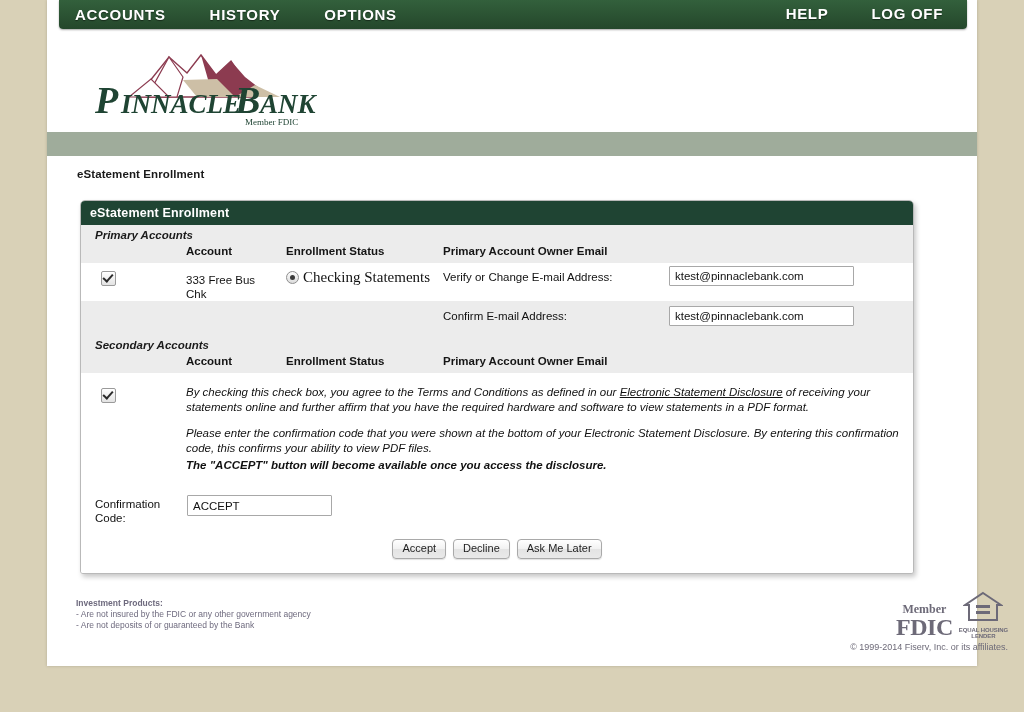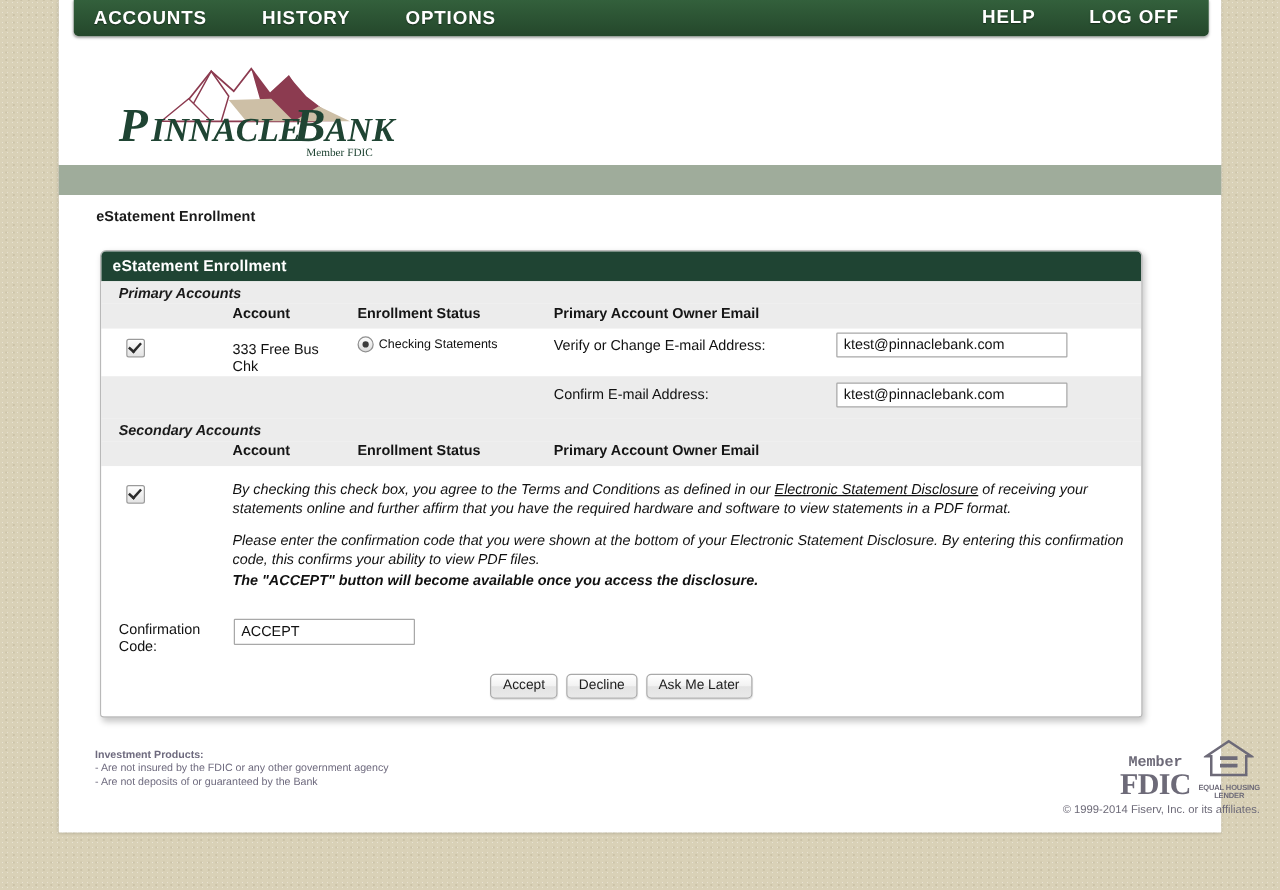--- a/index.html
+++ b/index.html
@@ -225,22 +225,23 @@
     content: "";
     position: absolute;
     left: 3px;
     top: 3px;
     width: 5px;
     height: 5px;
     border-radius: 50%;
     background: #3b3b3b;
   }
   .radio-label {
-    font-size: 10px;
-    color: #111;
+    font-size: 15px;
+    color: #111;
+    font-family: Liberation Serif, serif;
   }
   .email-label {
     position: absolute;
     left: 362px;
     top: 8px;
     font-size: 11.5px;
     color: #111;
   }
   .email-input {
     position: absolute;
@@ -369,21 +370,21 @@
     display: flex;
     align-items: flex-end;
     gap: 6px;
   }
   .fdic-text {
     text-align: center;
     color: #6d6a78;
     line-height: 1;
   }
   .fdic-member {
-    font-family: Liberation Mono, monospace;
+    font-family: Liberation Serif, serif;
     font-size: 12px;
     font-weight: bold;
   }
   .fdic-main {
     font-family: "Liberation Serif", serif;
     font-size: 24px;
     font-weight: bold;
     letter-spacing: -0.5px;
   }
   .lender {

